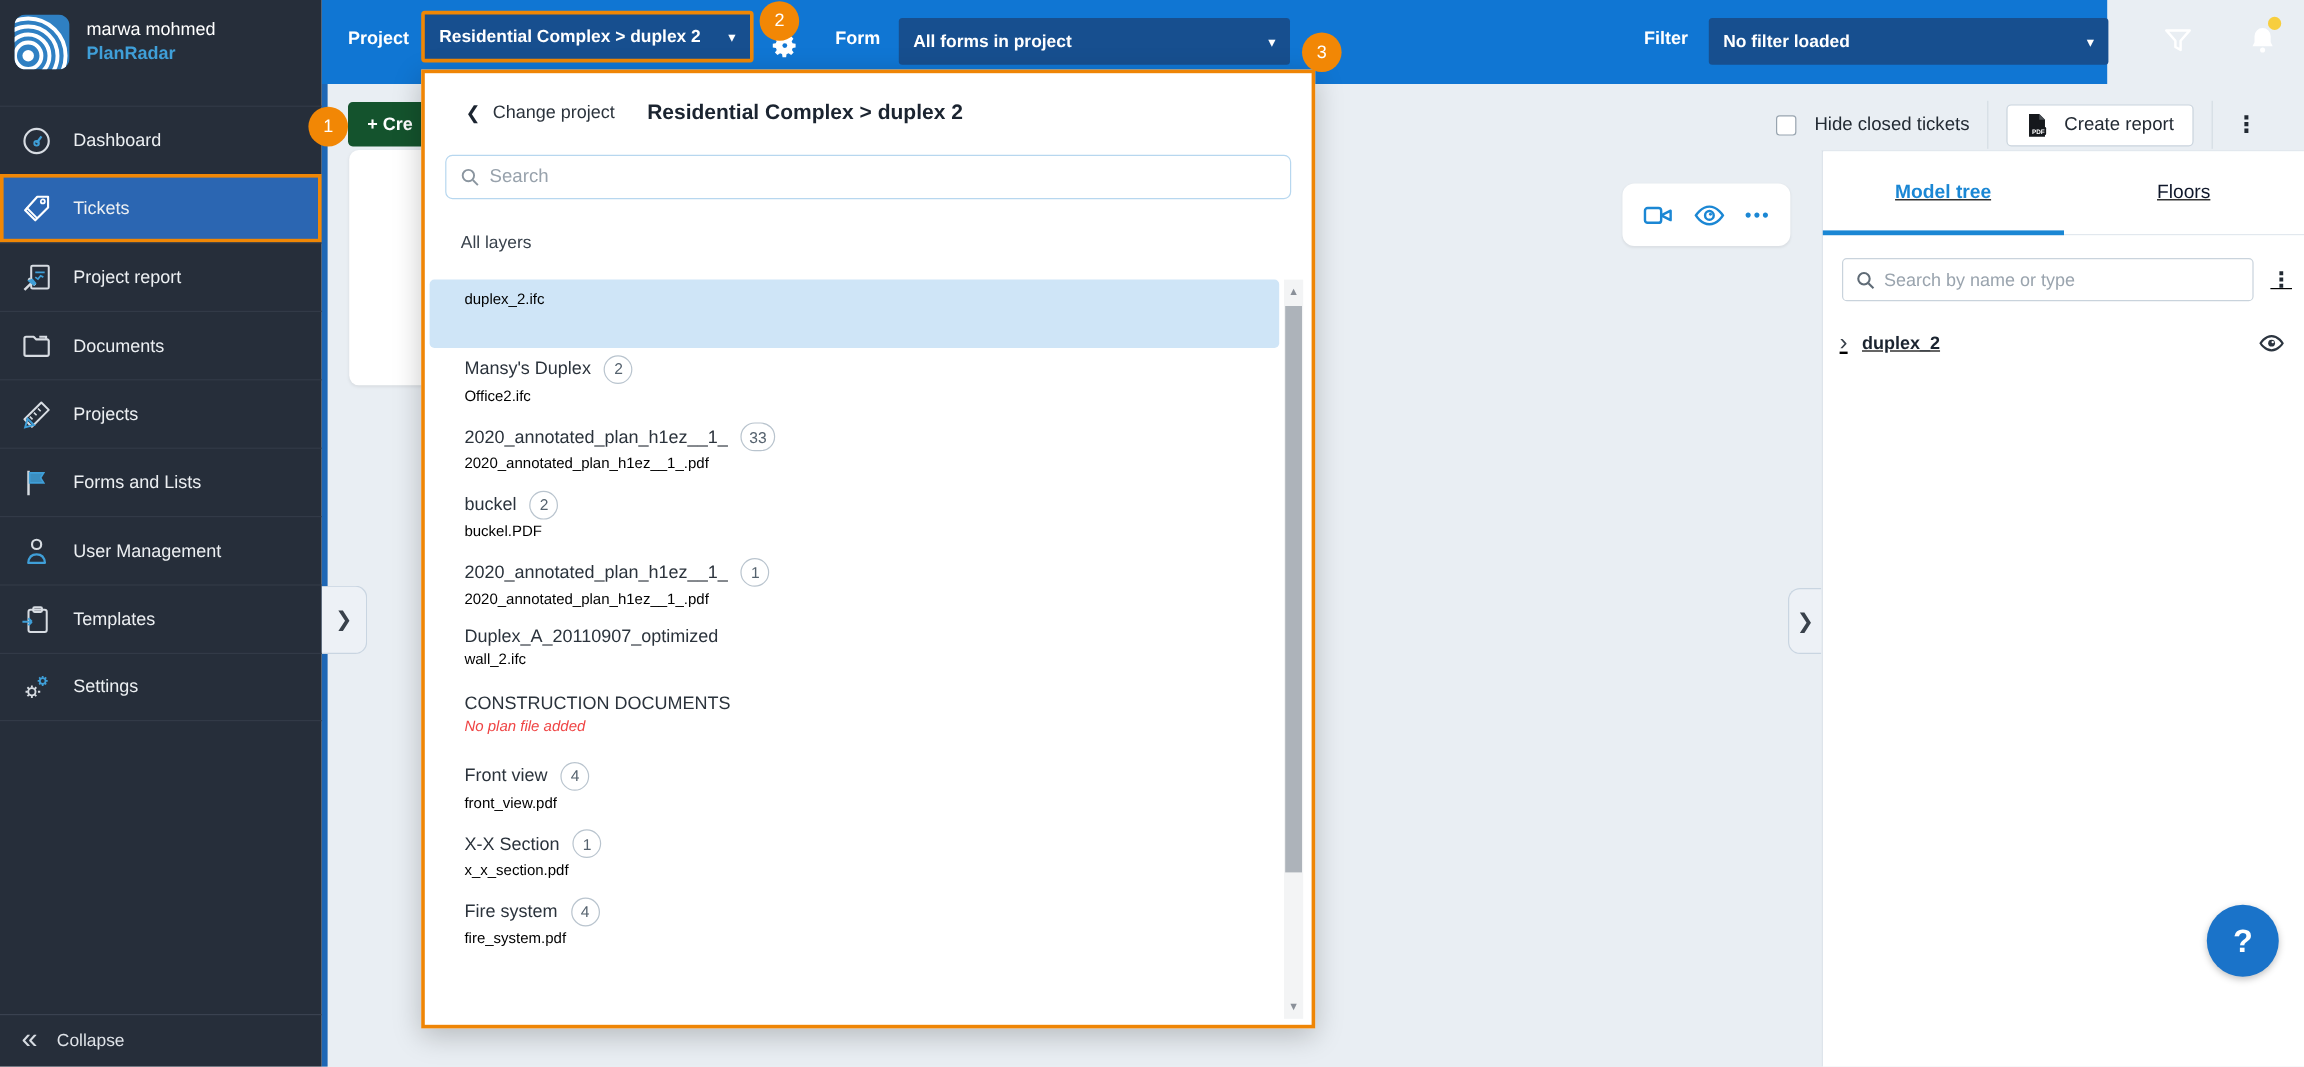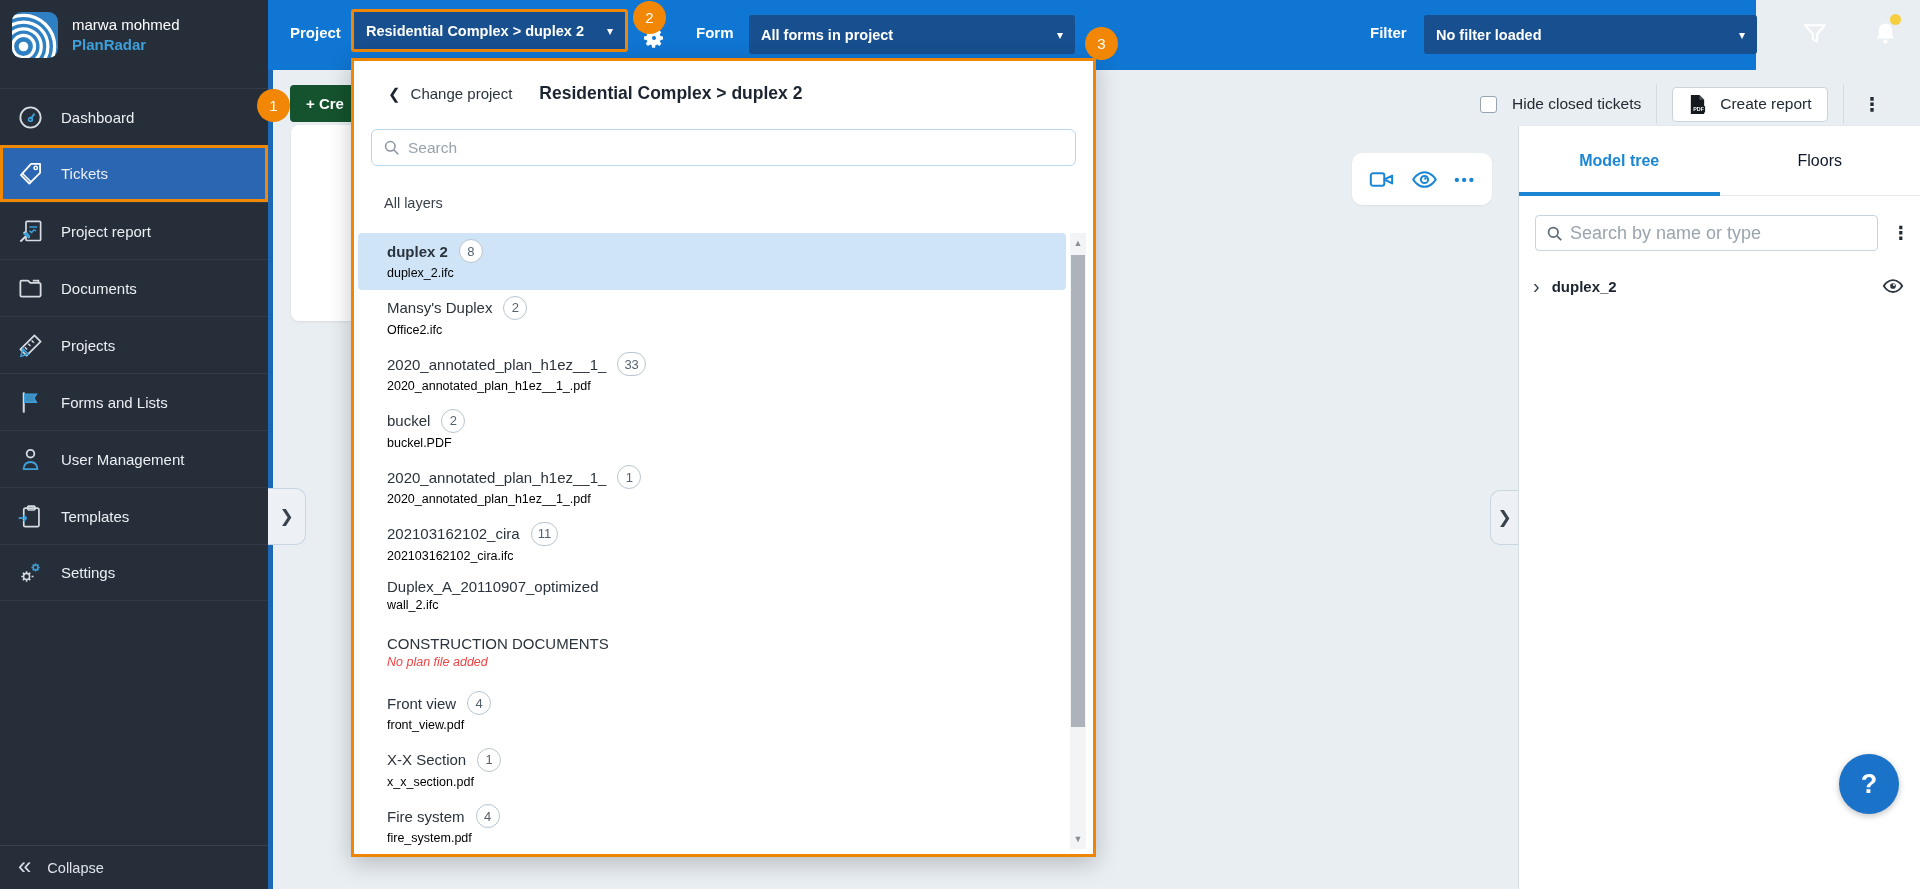--- a/index.html
+++ b/index.html
@@ -60,30 +60,30 @@
   .top-controls { position:absolute; left:1212px; top:14px; height:40px; display:flex; align-items:center; gap:15px; }
   .checkbox { width:17px; height:17px; background:#fff; border:1.5px solid #98a4af; border-radius:3px; cursor:pointer; }
   .hide-label { font-size:15.5px; color:#222a33; }
   .vdivider { width:1px; height:40px; background:#d4dce3; }
   .report-btn { display:flex; align-items:center; gap:13px; height:35px; background:#fff; border:1px solid #cad4dd;
                 border-radius:4px; padding:0 15px; font-size:15.5px; color:#222a33; cursor:pointer; font-family:inherit; }
   .kebab { font-size:19px; color:#222a33; font-weight:bold; cursor:pointer; padding:0 4px; }
 
   
   .right-panel { position:absolute; left:1250px; top:55px; width:402px; height:764px; background:#ffffff;
-                 border-left:1px solid #d6dee6; border-top:1px solid #e2e8ee; }
+                 border-left:1px solid #d6dee6; border-top:1px solid #e2e8ee;text-decoration:underline; }
   .tabs { display:flex; height:70px; border-bottom:1px solid #e2e8ee; }
   .tab { flex:1; display:flex; align-items:center; justify-content:center; font-size:16px; color:#0f172a; cursor:pointer;
          position:relative; }
   .tab.active { color:#1b87d4; font-weight:bold; }
   .tab.active::after { content:""; position:absolute; left:0; right:0; bottom:-1px; height:4px; background:#1b87d4; }
   .rp-search-row { display:flex; align-items:center; margin:19px 10px 0 16px; }
   .rp-search { flex:1; height:36px; border:1px solid #c9d3dc; border-radius:4px; position:relative; background:#fff; }
   .rp-search input { width:100%; height:100%; border:none; outline:none; background:transparent; padding-left:34px;
-                     font-size:18px; color:#333; font-family:inherit; }
+                     font-size:15px; color:#333; font-family:inherit; }
   .rp-search input::placeholder { color:#9aa4ae; }
   .search-glyph { position:absolute; left:9px; top:8px; width:19px; height:19px; }
   .rp-kebab { font-size:18px; color:#222a33; font-weight:bold; margin-left:14px; cursor:pointer; }
   .tree-row { display:flex; align-items:center; margin:24px 16px 0 14px; }
   .tree-caret { font-size:20px; color:#39414b; margin-right:12px; cursor:pointer; line-height:1; }
   .tree-label { font-size:15px; font-weight:bold; color:#1b2430; }
   .tree-eye { margin-left:auto; width:22px; height:22px; cursor:pointer; }
 
   .help-btn { position:absolute; left:1571px; top:684px; width:60px; height:60px; border-radius:50%; background:#1a73c9;
               color:#fff; font-size:27px; font-weight:bold; display:flex; align-items:center; justify-content:center;
@@ -376,24 +376,20 @@
             <circle cx="10.5" cy="10.5" r="6"></circle>
             <path d="M15.2 15.2L20.5 20.5"></path>
           </svg>
       </span>
       <input type="text" placeholder="Search" style="">
     </div>
     <div class="lp-section">All layers</div>
     <div class="layer-list">
 
         <div class="layer-item selected">
-          <div class="layer-head">
-            <span class="layer-name">duplex 2</span>
-            <span class="badge-count">8</span>
-          </div>
           <span class="layer-file">duplex_2.ifc</span>
         </div>
 
         <div class="layer-item">
           <div class="layer-head">
             <span class="layer-name">Mansy's Duplex</span>
             <span class="badge-count">2</span>
           </div>
           <span class="layer-file">Office2.ifc</span>
         </div>
@@ -415,27 +411,20 @@
         </div>
 
         <div class="layer-item">
           <div class="layer-head">
             <span class="layer-name">2020_annotated_plan_h1ez__1_</span>
             <span class="badge-count">1</span>
           </div>
           <span class="layer-file">2020_annotated_plan_h1ez__1_.pdf</span>
         </div>
 
-        <div class="layer-item">
-          <div class="layer-head">
-            <span class="layer-name">202103162102_cira</span>
-            <span class="badge-count">11</span>
-          </div>
-          <span class="layer-file">202103162102_cira.ifc</span>
-        </div>
 
         <div class="layer-item">
           <div class="layer-head">
             <span class="layer-name">Duplex_A_20110907_optimized</span>
 
           </div>
           <span class="layer-file">wall_2.ifc</span>
         </div>
 
         <div class="layer-item">

